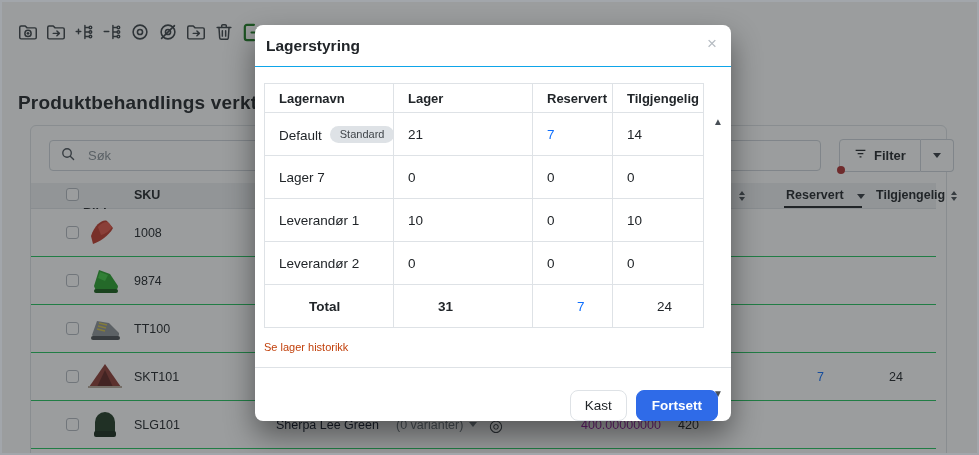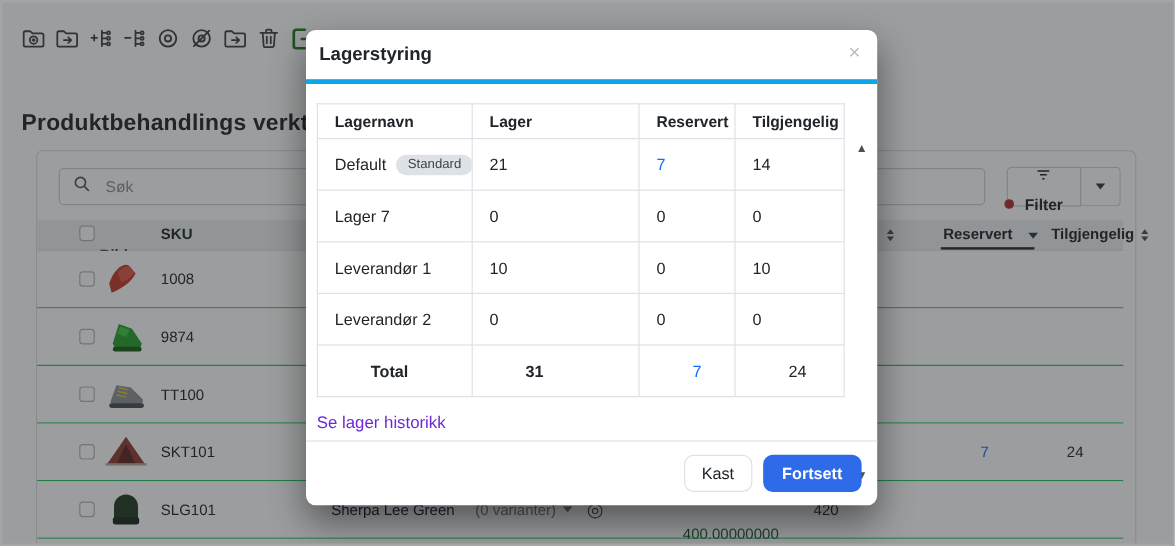--- a/index.html
+++ b/index.html
@@ -10,21 +10,21 @@
   .page{position:absolute;inset:0;background:#fff;}
   .toolbar{position:absolute;left:16px;top:20px;display:flex;gap:4px;align-items:center;}
   .tbtn{width:24px;height:24px;display:flex;align-items:center;justify-content:center;cursor:pointer;}
   .tbtn svg{display:block;}
   .page-title{position:absolute;left:18px;top:92px;margin:0;font-size:19px;font-weight:700;color:#212529;letter-spacing:.2px;}
   .panel{position:absolute;left:30px;top:125px;width:915px;height:340px;background:#fff;border:1px solid #dee2e6;border-radius:6px;}
   .search-box{position:absolute;left:18px;top:14px;width:772px;height:31px;border:1px solid #ced4da;border-radius:4px;background:#fff;display:flex;align-items:center;padding:0 10px;box-sizing:border-box;gap:10px;}
   .search-box input{border:none;outline:none;font-size:13px;color:#495057;flex:1;background:transparent;font-family:"Liberation Sans",sans-serif;}
   .search-box input::placeholder{color:#8a9299;}
   .filter-group{position:absolute;left:808px;top:13px;height:33px;display:flex;}
-  .btn-filter{position:relative;display:flex;align-items:center;gap:7px;padding:0 14px;border:1px solid #ced4da;border-radius:4px 0 0 4px;background:#fff;font-size:13px;font-weight:600;color:#212529;cursor:pointer;flex-direction:column;}
+  .btn-filter{position:relative;display:flex;align-items:center;gap:7px;padding:0 14px;border:1px solid #ced4da;border-radius:4px 0 0 4px;background:#fff;font-size:13px;font-weight:600;color:#212529;cursor:pointer;}
   .btn-caret{width:33px;border:1px solid #ced4da;border-left:none;border-radius:0 4px 4px 0;background:#fff;display:flex;align-items:center;justify-content:center;cursor:pointer;}
   .dot{position:absolute;left:-3px;bottom:-3px;width:8px;height:8px;border-radius:50%;background:#b03030;}
   .caret-down{width:0;height:0;border-left:4px solid transparent;border-right:4px solid transparent;border-top:5px solid #343a40;}
 
   .ptable{position:absolute;left:0;top:57px;width:905px;}
   .phead{position:relative;height:25px;background:#eff1f3;border-bottom:1px solid #dee2e6;font-size:12.5px;font-weight:700;color:#212529;}
   .phead .h-bilde{position:absolute;left:52px;top:23px;}
   .phead .h-sku{position:absolute;left:103px;top:5px;}
   .phead .h-res{position:absolute;left:755px;top:5px;}
   .phead .h-til{position:absolute;left:845px;top:5px;}
@@ -37,42 +37,42 @@
   .cbx{position:absolute;left:35px;top:50%;margin-top:-7px;width:13px;height:13px;border:1.5px solid #b3b9bf;border-radius:3px;background:#fff;box-sizing:border-box;cursor:pointer;}
   .phead .cbx{top:12px;}
   .thumb{position:absolute;left:55px;top:4px;width:38px;height:38px;}
   .sku{position:absolute;left:103px;top:50%;transform:translateY(-50%);}
   .cell-res{position:absolute;left:786px;top:50%;transform:translateY(-50%);}
   .cell-til{position:absolute;left:858px;top:50%;transform:translateY(-50%);}
   .blue{color:#0d6efd;}
   .pname{position:absolute;left:245px;top:50%;transform:translateY(-50%);color:#0f172a;cursor:pointer;}
   .variants{position:absolute;left:365px;top:50%;transform:translateY(-50%);color:#6c757d;display:flex;align-items:center;gap:6px;}
   .eyec{position:absolute;left:458px;top:50%;transform:translateY(-50%);font-size:16px;color:#343a40;cursor:pointer;}
-  .price{position:absolute;left:538px;top:50%;transform:translateY(-50%);color:#14532d;margin-top:20px;}
+  .price{position:absolute;left:550px;top:50%;transform:translateY(-50%);color:#a21caf;}
   .price2{position:absolute;left:647px;top:50%;transform:translateY(-50%);color:#212529;}
 
   
   .backdrop{position:absolute;inset:0;background:rgba(33,37,41,.45);z-index:10;cursor:pointer;}
   .modal{position:absolute;left:255px;top:25px;width:476px;height:396px;background:#fff;border-radius:8px;z-index:20;box-shadow:0 14px 30px rgba(0,0,0,.45);box-sizing:border-box;}
-  .m-head{position:relative;height:41px;border-bottom:4px solid #0ea5e9;display:flex;align-items:center;padding:0 11px;}
+  .m-head{position:relative;height:41px;border-bottom:1px solid #0ea5e9;display:flex;align-items:center;padding:0 11px;}
   .m-title{font-size:15.5px;font-weight:600;color:#212529;}
   .m-close{position:absolute;right:14px;top:10px;font-size:17px;color:#b6bcc2;cursor:pointer;line-height:1;}
   .m-body{position:relative;padding:16px 0 0 9px;}
   .m-table{border-collapse:collapse;width:439px;font-size:13.5px;color:#212529;table-layout:fixed;}
   .m-table th,.m-table td{border:1px solid #dee2e6;text-align:left;padding:0 0 0 14px;overflow:hidden;white-space:nowrap;}
   .m-table th{height:28px;font-weight:700;font-size:13px;}
   .m-table td{height:42px;}
   .m-table .total td{font-weight:700;padding-left:44px;}
   .m-table .total td.norm{font-weight:400;}
   .badge{display:inline-block;margin-left:8px;padding:2.5px 10px;background:#dee2e6;color:#41464b;font-size:11px;font-weight:400;border-radius:10px;vertical-align:1px;}
-  .hist-link{display:inline-block;margin:13px 0 0 0;font-size:14px;color:#6d28d9;cursor:pointer;text-decoration:none;}
+  .hist-link{display:inline-block;margin:13px 0 0 0;font-size:11px;color:#c2410c;cursor:pointer;text-decoration:none;}
   .scroll-arrow{position:absolute;right:8px;font-size:10px;color:#495057;cursor:pointer;line-height:1;}
   .sa-up{top:50px;}
   .sa-down{top:322px;}
-  .m-foot{position:absolute;left:0;right:0;bottom:0;height:54px;border-top:1px solid #dee2e6;display:flex;align-items:center;justify-content:flex-end;gap:9px;padding-right:13px;box-sizing:border-box;}
+  .m-foot{position:absolute;left:0;right:0;bottom:0;height:54px;border-top:1px solid #dee2e6;display:flex;align-items:flex-end;justify-content:flex-end;gap:9px;padding-right:13px;box-sizing:border-box;}
   .btn{height:31px;border-radius:8px;font-size:13.5px;font-family:"Liberation Sans",sans-serif;cursor:pointer;display:flex;align-items:center;justify-content:center;box-sizing:border-box;}
   .btn-ghost{background:#fff;border:1px solid #dee2e6;color:#212529;padding:0 14px;}
   .btn-primary{background:#2f6be8;border:1px solid #2f6be8;color:#fff;font-weight:600;padding:0 15px;}
 </style>
 </head>
 <body>
 
 <div class="stage">
 
   <div class="page">

